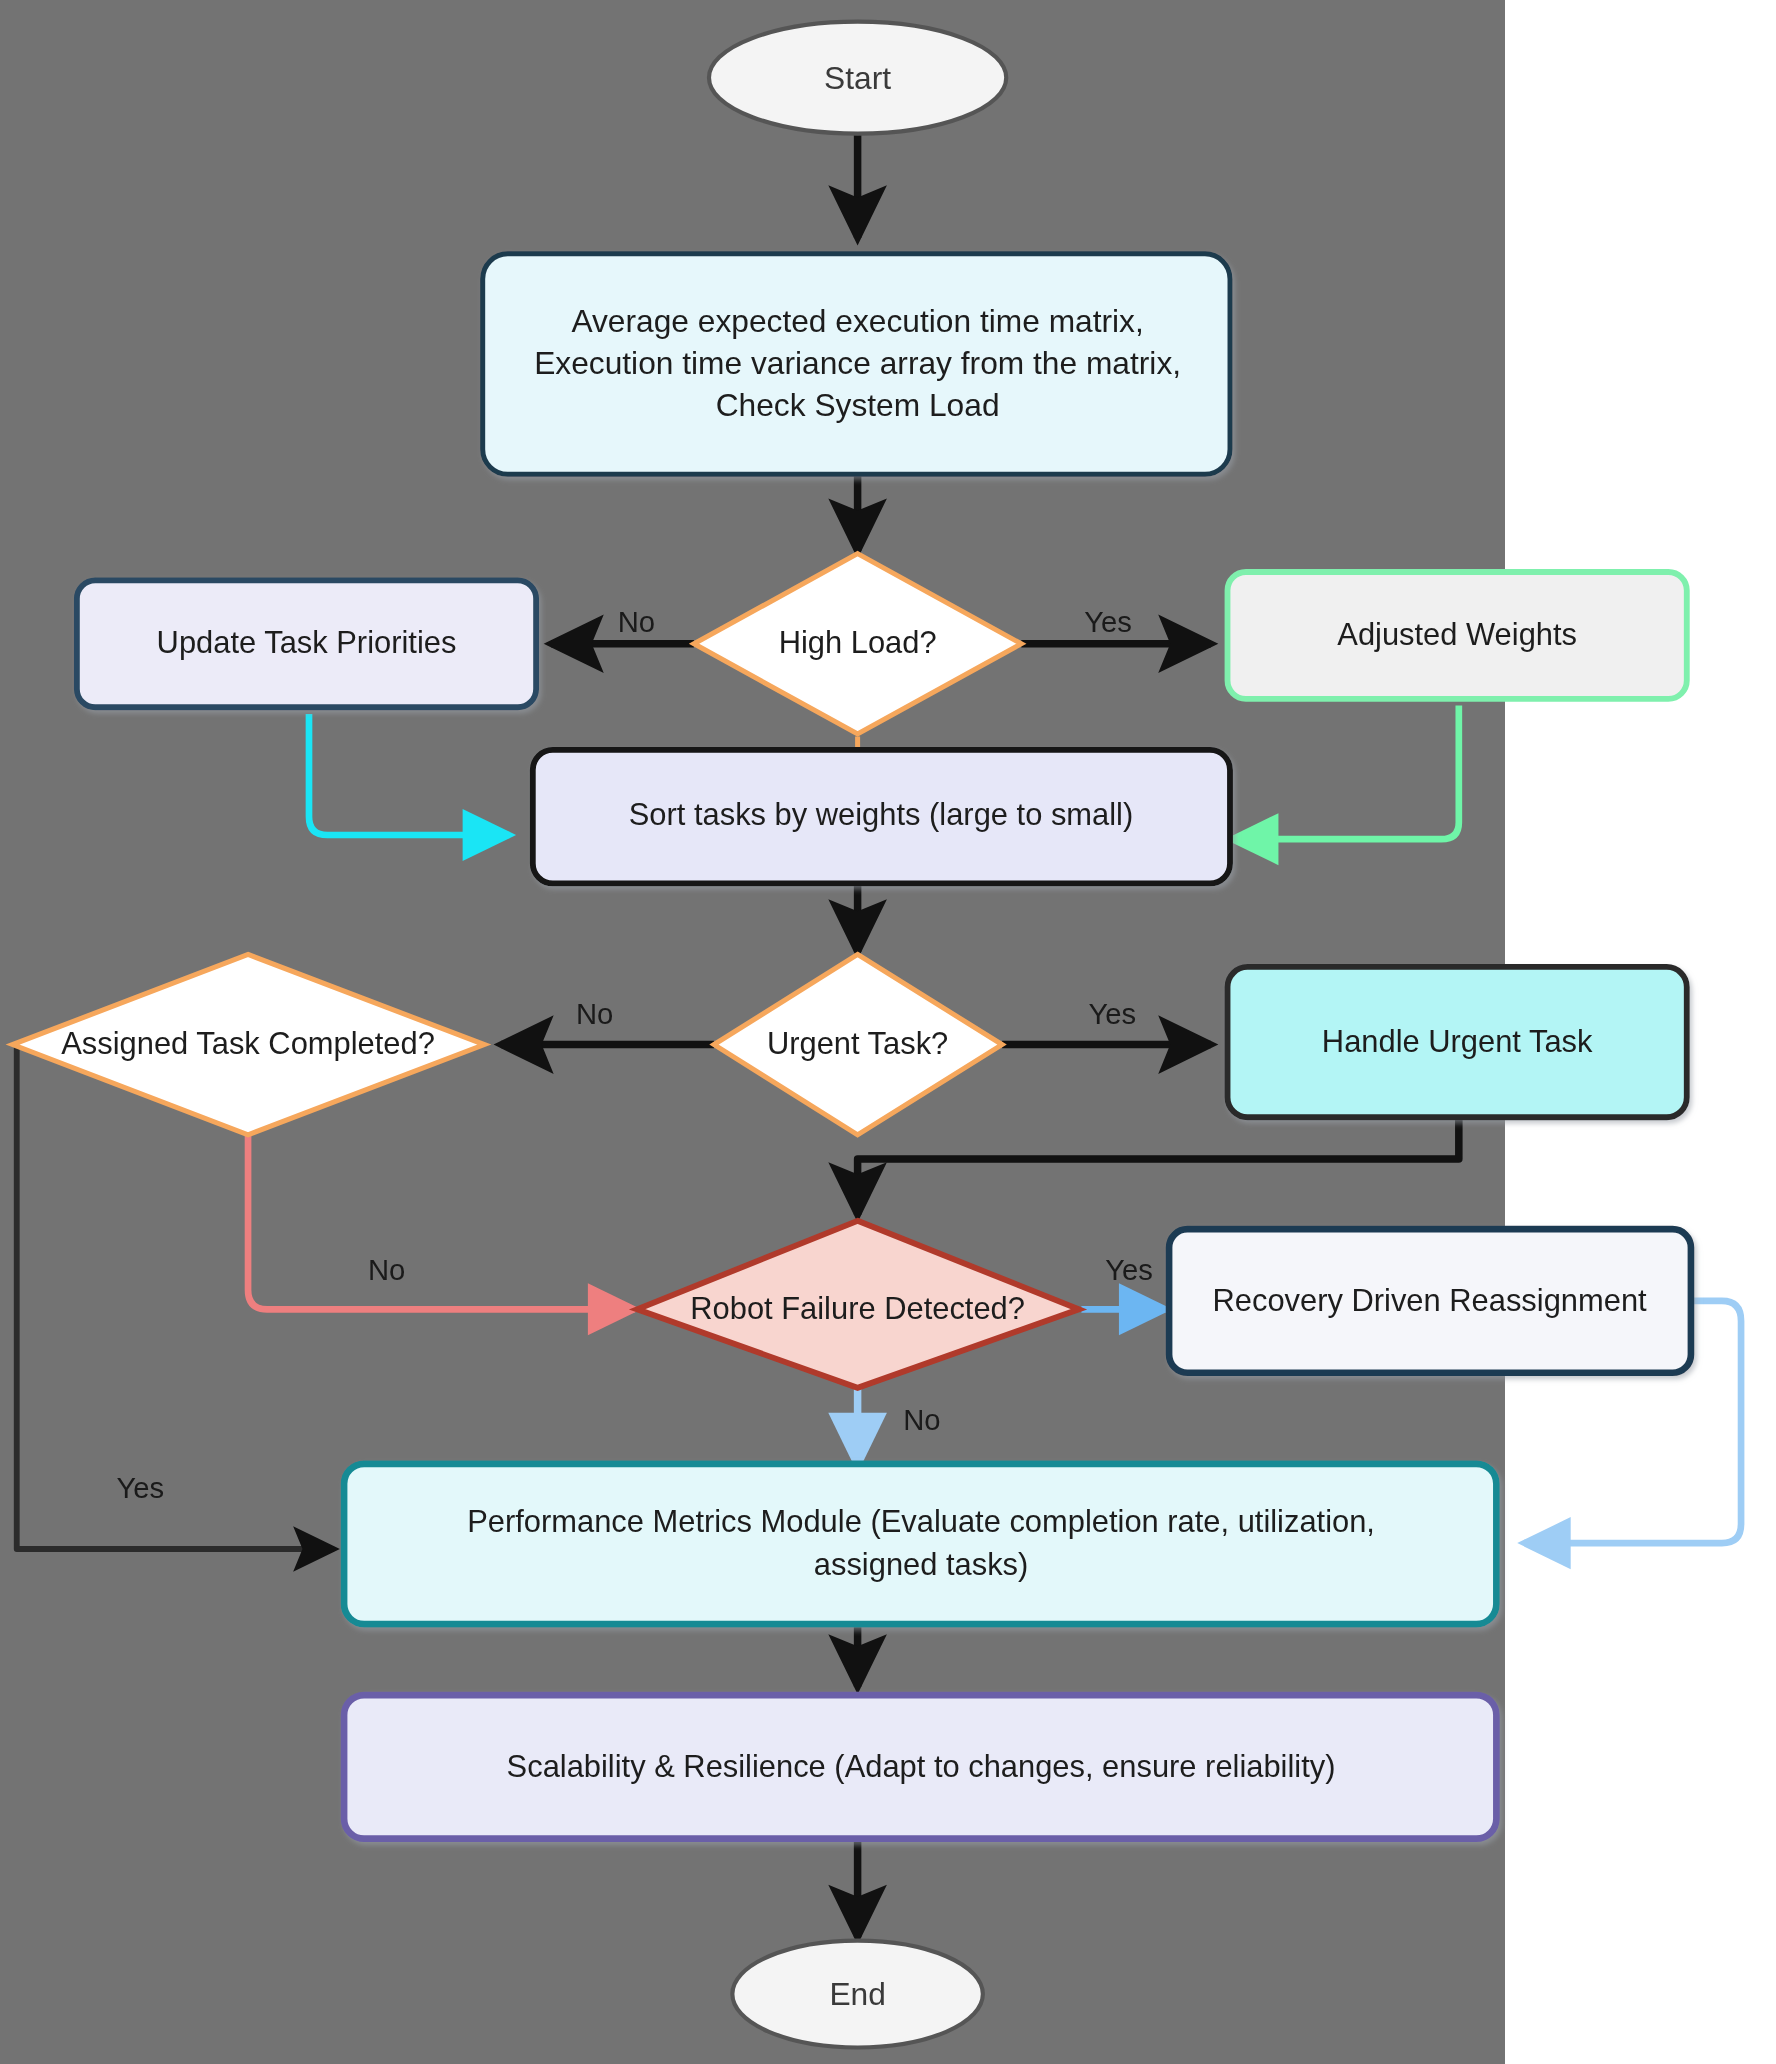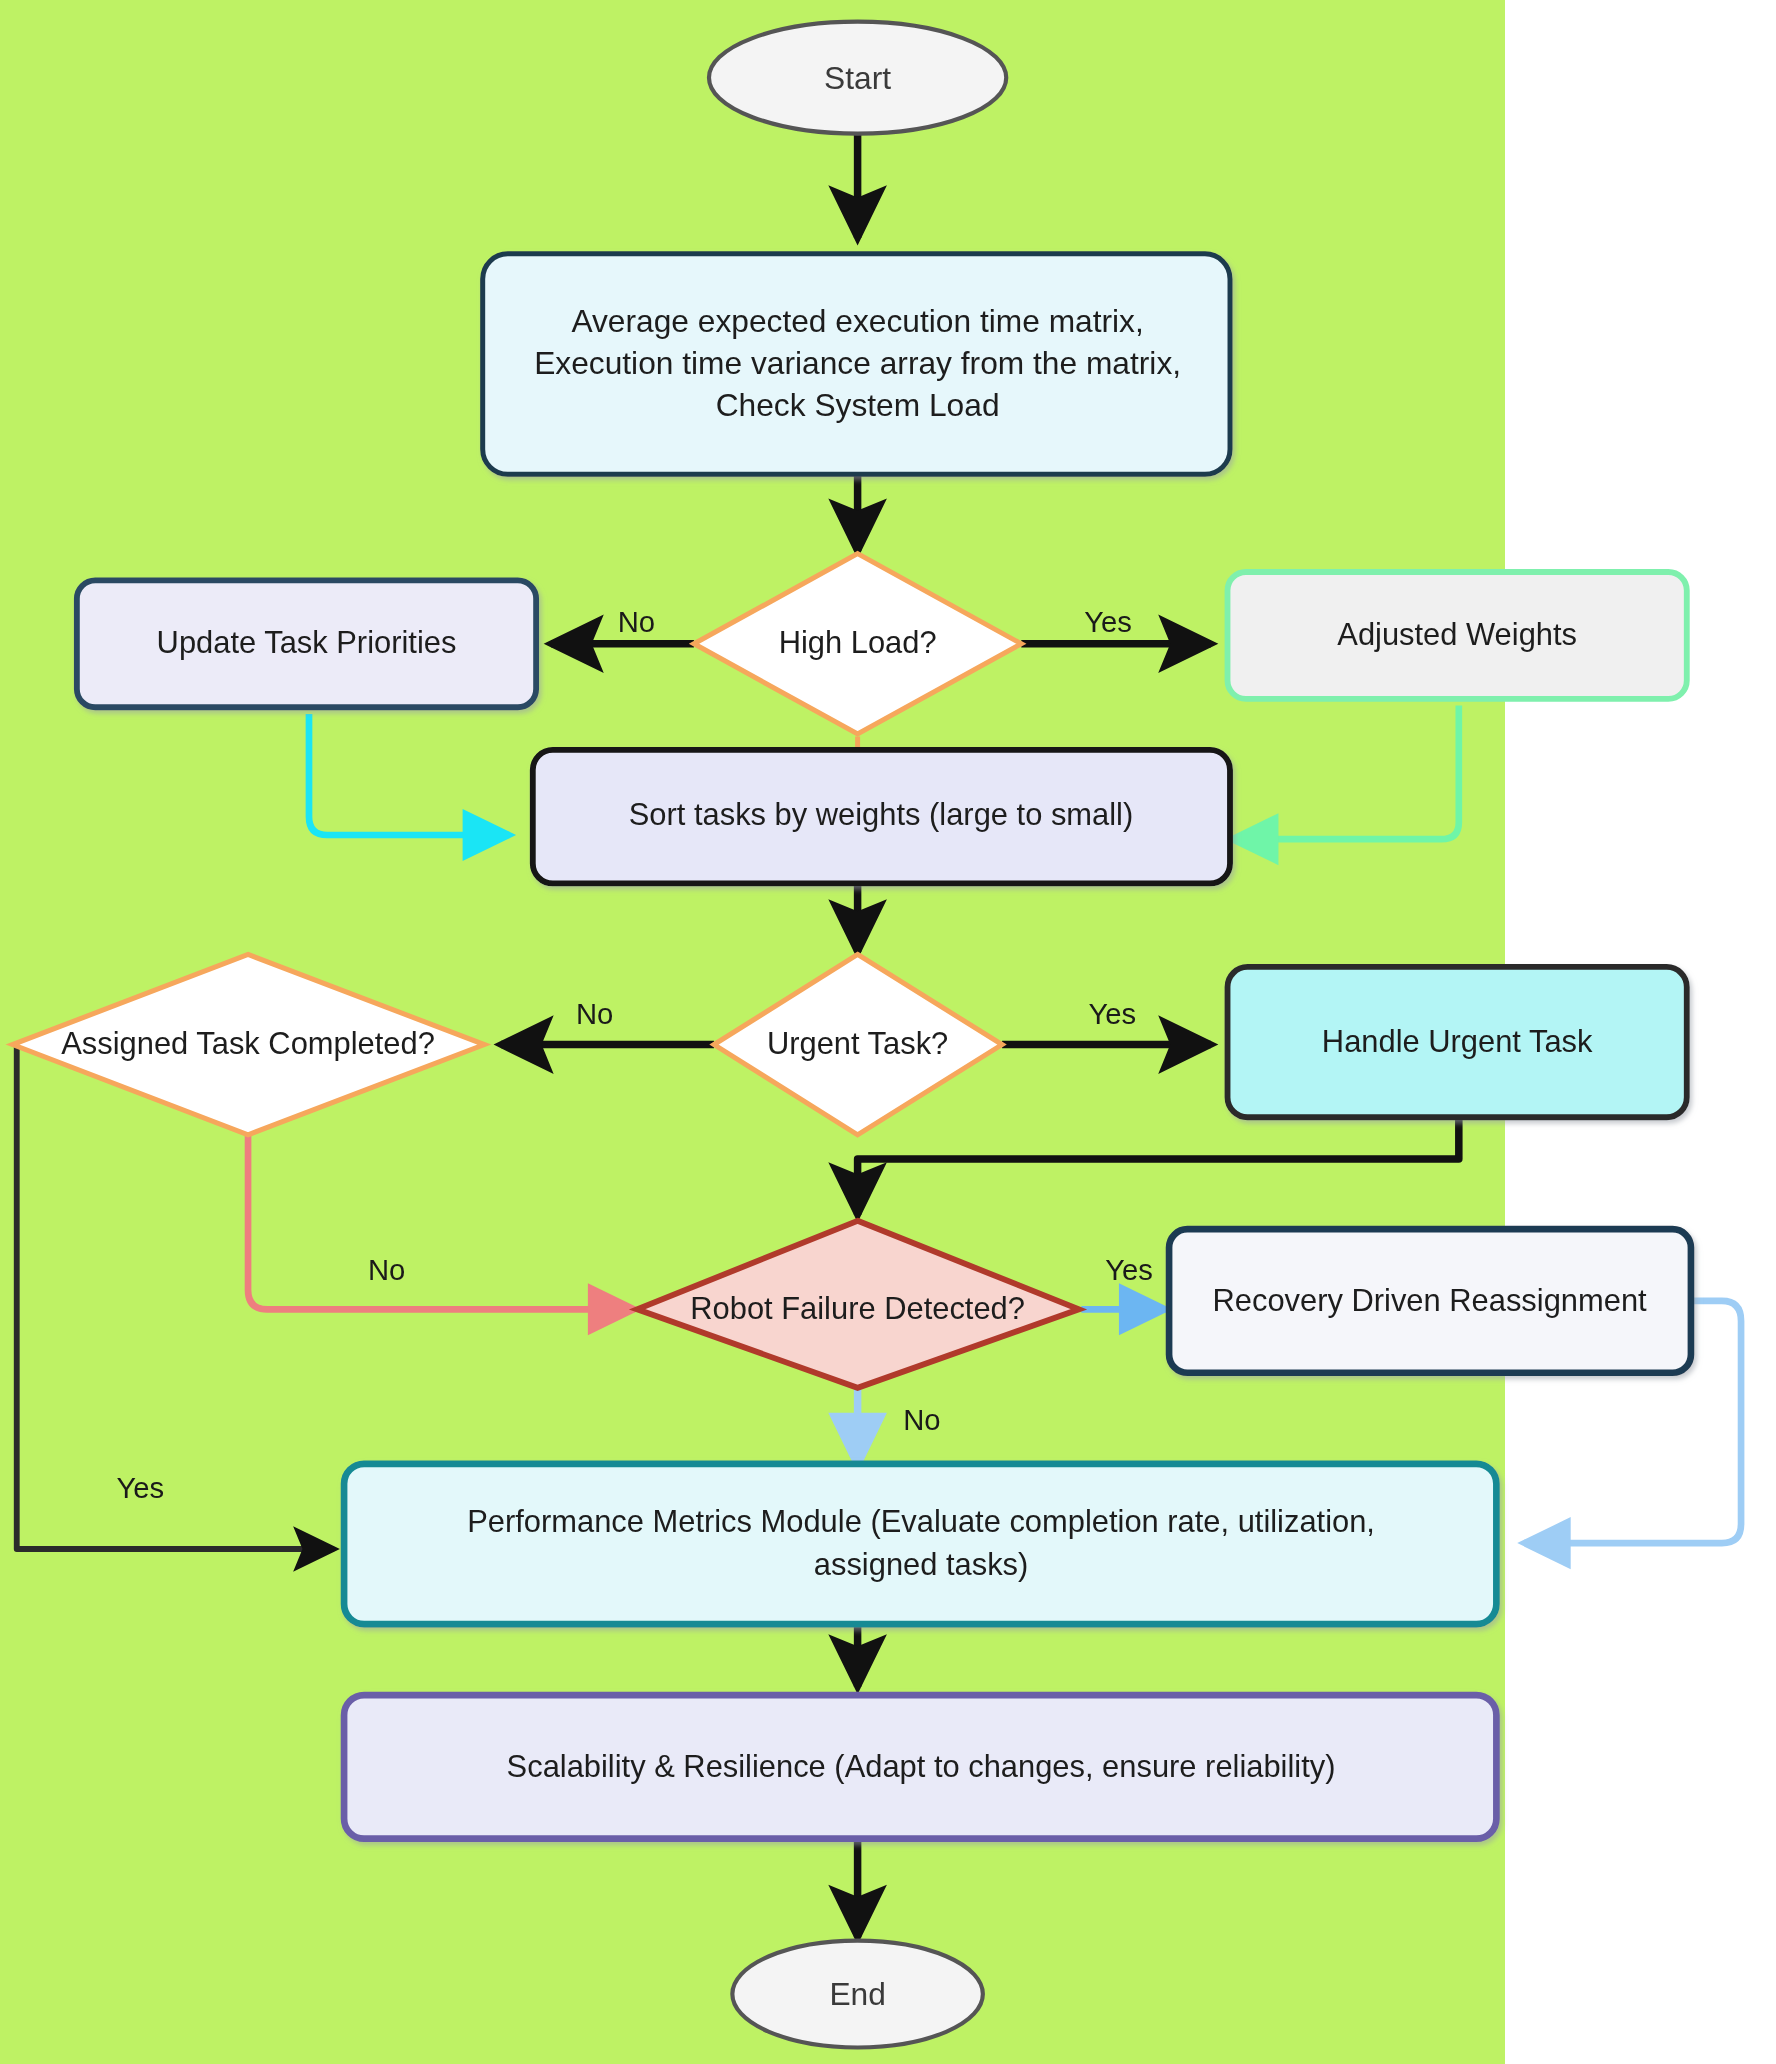--- a/index.html
+++ b/index.html
@@ -10,21 +10,21 @@
   body {
     width: 1777px;
     height: 2065px;
     font-family: "Liberation Sans", sans-serif;
     overflow: hidden;
   }
   #flowchart-root {
     position: relative;
     width: 1505px;
     height: 2065px;
-    background: #bef264;
+    background: #737373;
   }
   svg.flow-canvas {
     display: block;
     width: 1777px;
     height: 2065px;
   }
   .node-label {
     font-family: "Liberation Sans", sans-serif;
     font-size: 37px;
     fill: #1d1d1d;

